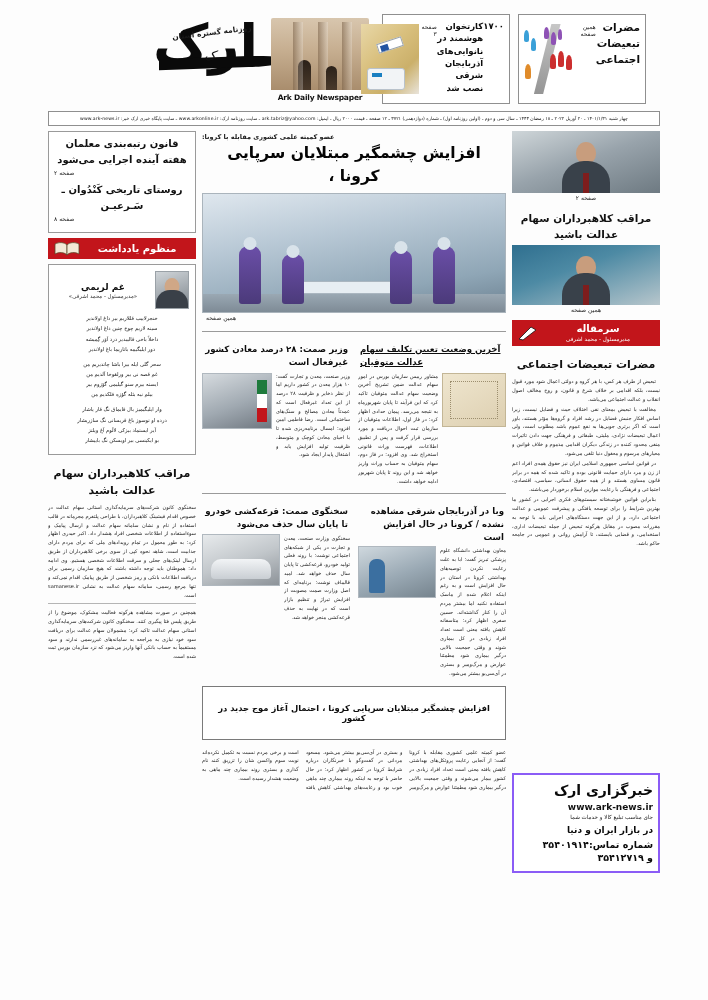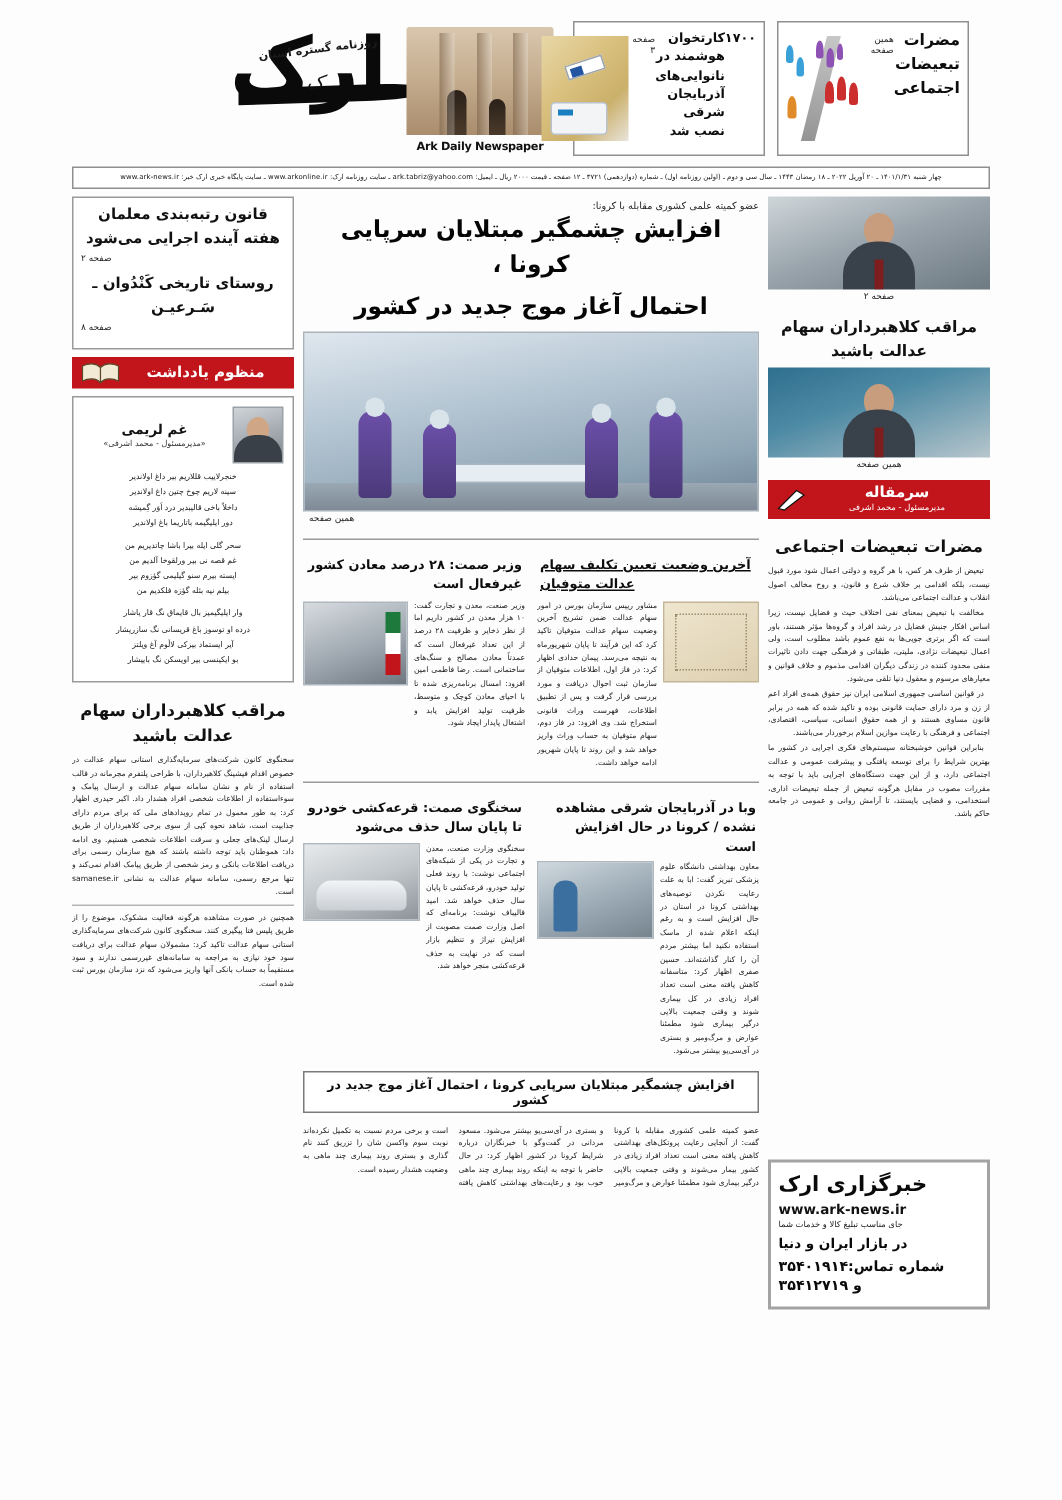--- a/index.html
+++ b/index.html
@@ -271,35 +271,35 @@
     line-height: 1.72;
     text-align: justify;
     color: #1a1a1a;
     direction: rtl;
     overflow: hidden;
   }
   .body-text p { margin-bottom: 1.5px; text-indent: 4px; }
 
   
   .agency {
-    border: 2px solid #a3a3a3;
-    text-align: left;
+    border: 2px solid #8b5cf6;
+    text-align: right;
     padding: 6px 5px 8px 5px;
     background: #fff;
   }
   .agency .a1 { font-size: 14px; font-weight: bold; color:#0a0a0a; line-height:1.3; }
   .agency .a2 { font-size: 9px; font-weight: bold; direction: ltr; margin-top:3px; color:#111; }
   .agency .a3 { font-size: 5.6px; margin-top: 2px; color:#222; }
   .agency .a4 { font-size: 9px; font-weight: bold; margin-top: 5px; color:#0a0a0a; }
   .agency .a5 { font-size: 9.5px; font-weight: bold; margin-top: 4px; color:#0a0a0a; }
   .agency .a6 { font-size: 9.5px; font-weight: bold; margin-top: 2px; color:#0a0a0a; }
 
   
   .kicker {
-    font-size: 6.5px; text-align: right; color:#222; padding: 2px 0 1px 0;
+    font-size: 6.5px; text-align: left; color:#222; padding: 2px 0 1px 0; font-weight: bold;
   }
   .mainhead {
     font-size: 15.5px;
     font-weight: bold;
     text-align: center;
     line-height: 1.48;
     color: #050505;
     padding: 0 4px 5px 4px;
   }
   .lead-photo {
@@ -333,21 +333,21 @@
     padding: 3px 2px 3px 2px;
     text-align: right;
   }
   .sub-head.center { text-align: left; text-decoration: underline; }
   .hr-line { border-top: 1px solid #9a9a9a; margin: 3px 0; }
   .banner-head {
     border: 1px solid #7a7a7a;
     text-align: center;
     font-size: 8.4px;
     font-weight: bold;
-    padding: 3px 4px;
+    padding: 16px 4px;
     color: #0d0d0d;
     background: #fff;
     margin: 3px 0;
   }
   .inline-photo {
     width: 78px; height: 52px;
     background: linear-gradient(160deg,#cfd8de 0%,#9aa9b4 55%,#76848e 100%);
     float: left; margin: 0 4px 2px 0;
     border: 1px solid #b0b8bf;
     position: relative; overflow: hidden;
@@ -517,21 +517,20 @@
         <div class="a6">و ۳۵۴۱۲۷۱۹</div>
       </div>
 
     </div>
 
     <div class="col">
 
       <div>
         <div class="kicker">عضو کمیته علمی کشوری مقابله با کرونا:</div>
         <div class="mainhead">افزایش چشمگیر مبتلایان سرپایی کرونا ،</div>
-        <div class="mainhead" style="padding-top:0">احتمال آغاز موج جدید در کشور</div>
         <div class="lead-photo">
           <div class="floor"></div>
           <div class="bed"></div>
           <div class="figx" style="left:12%"></div>
           <div class="figx" style="left:26%;height:50px"></div>
           <div class="figx" style="left:62%;height:54px"></div>
           <div class="figx" style="left:76%;height:58px"></div>
         </div>
         <div class="pagetag" style="text-align:left;padding-left:4px">همین صفحه</div>
       </div>

